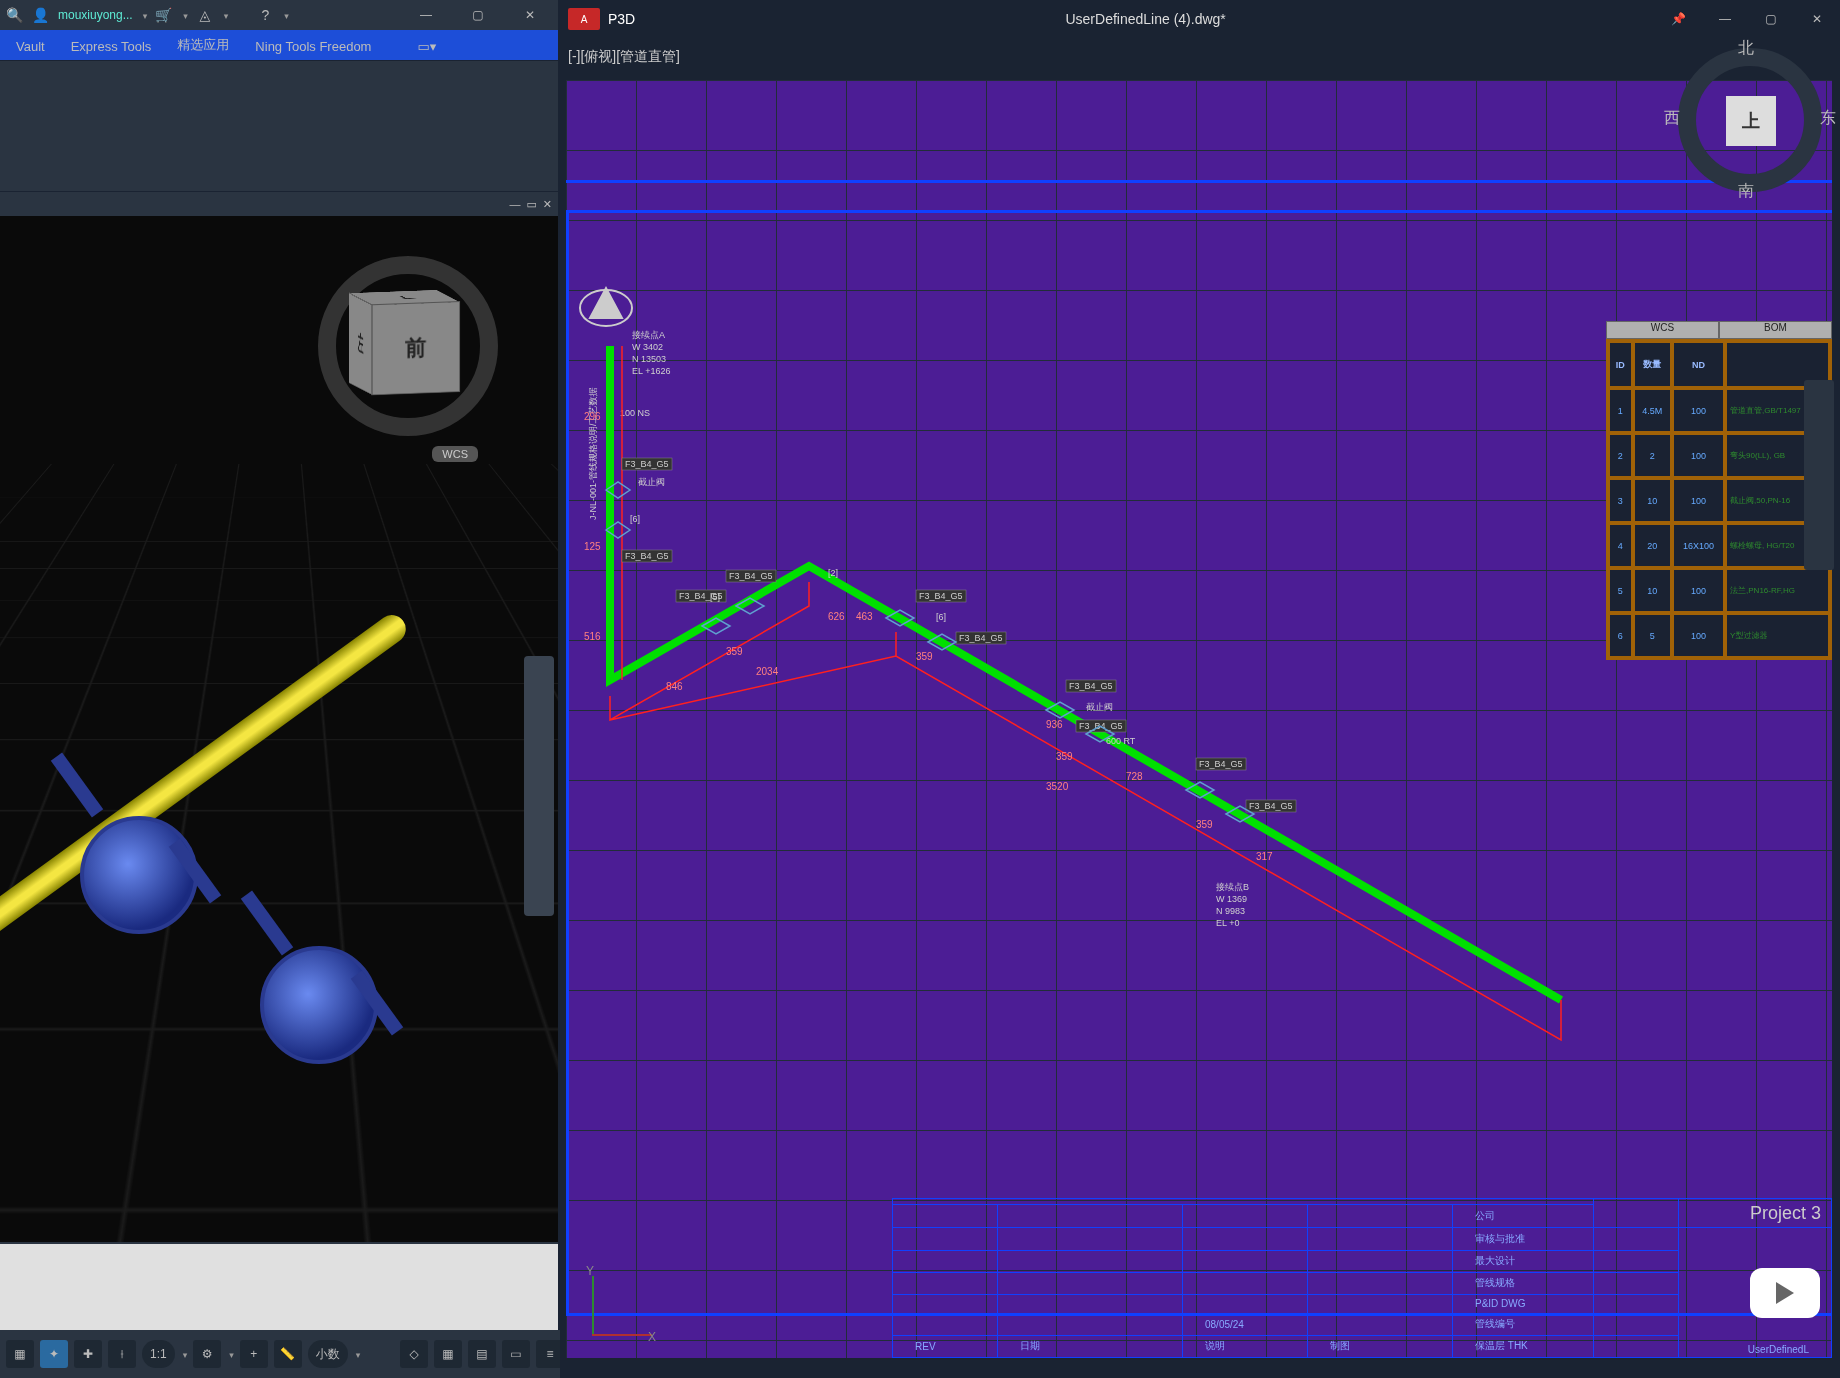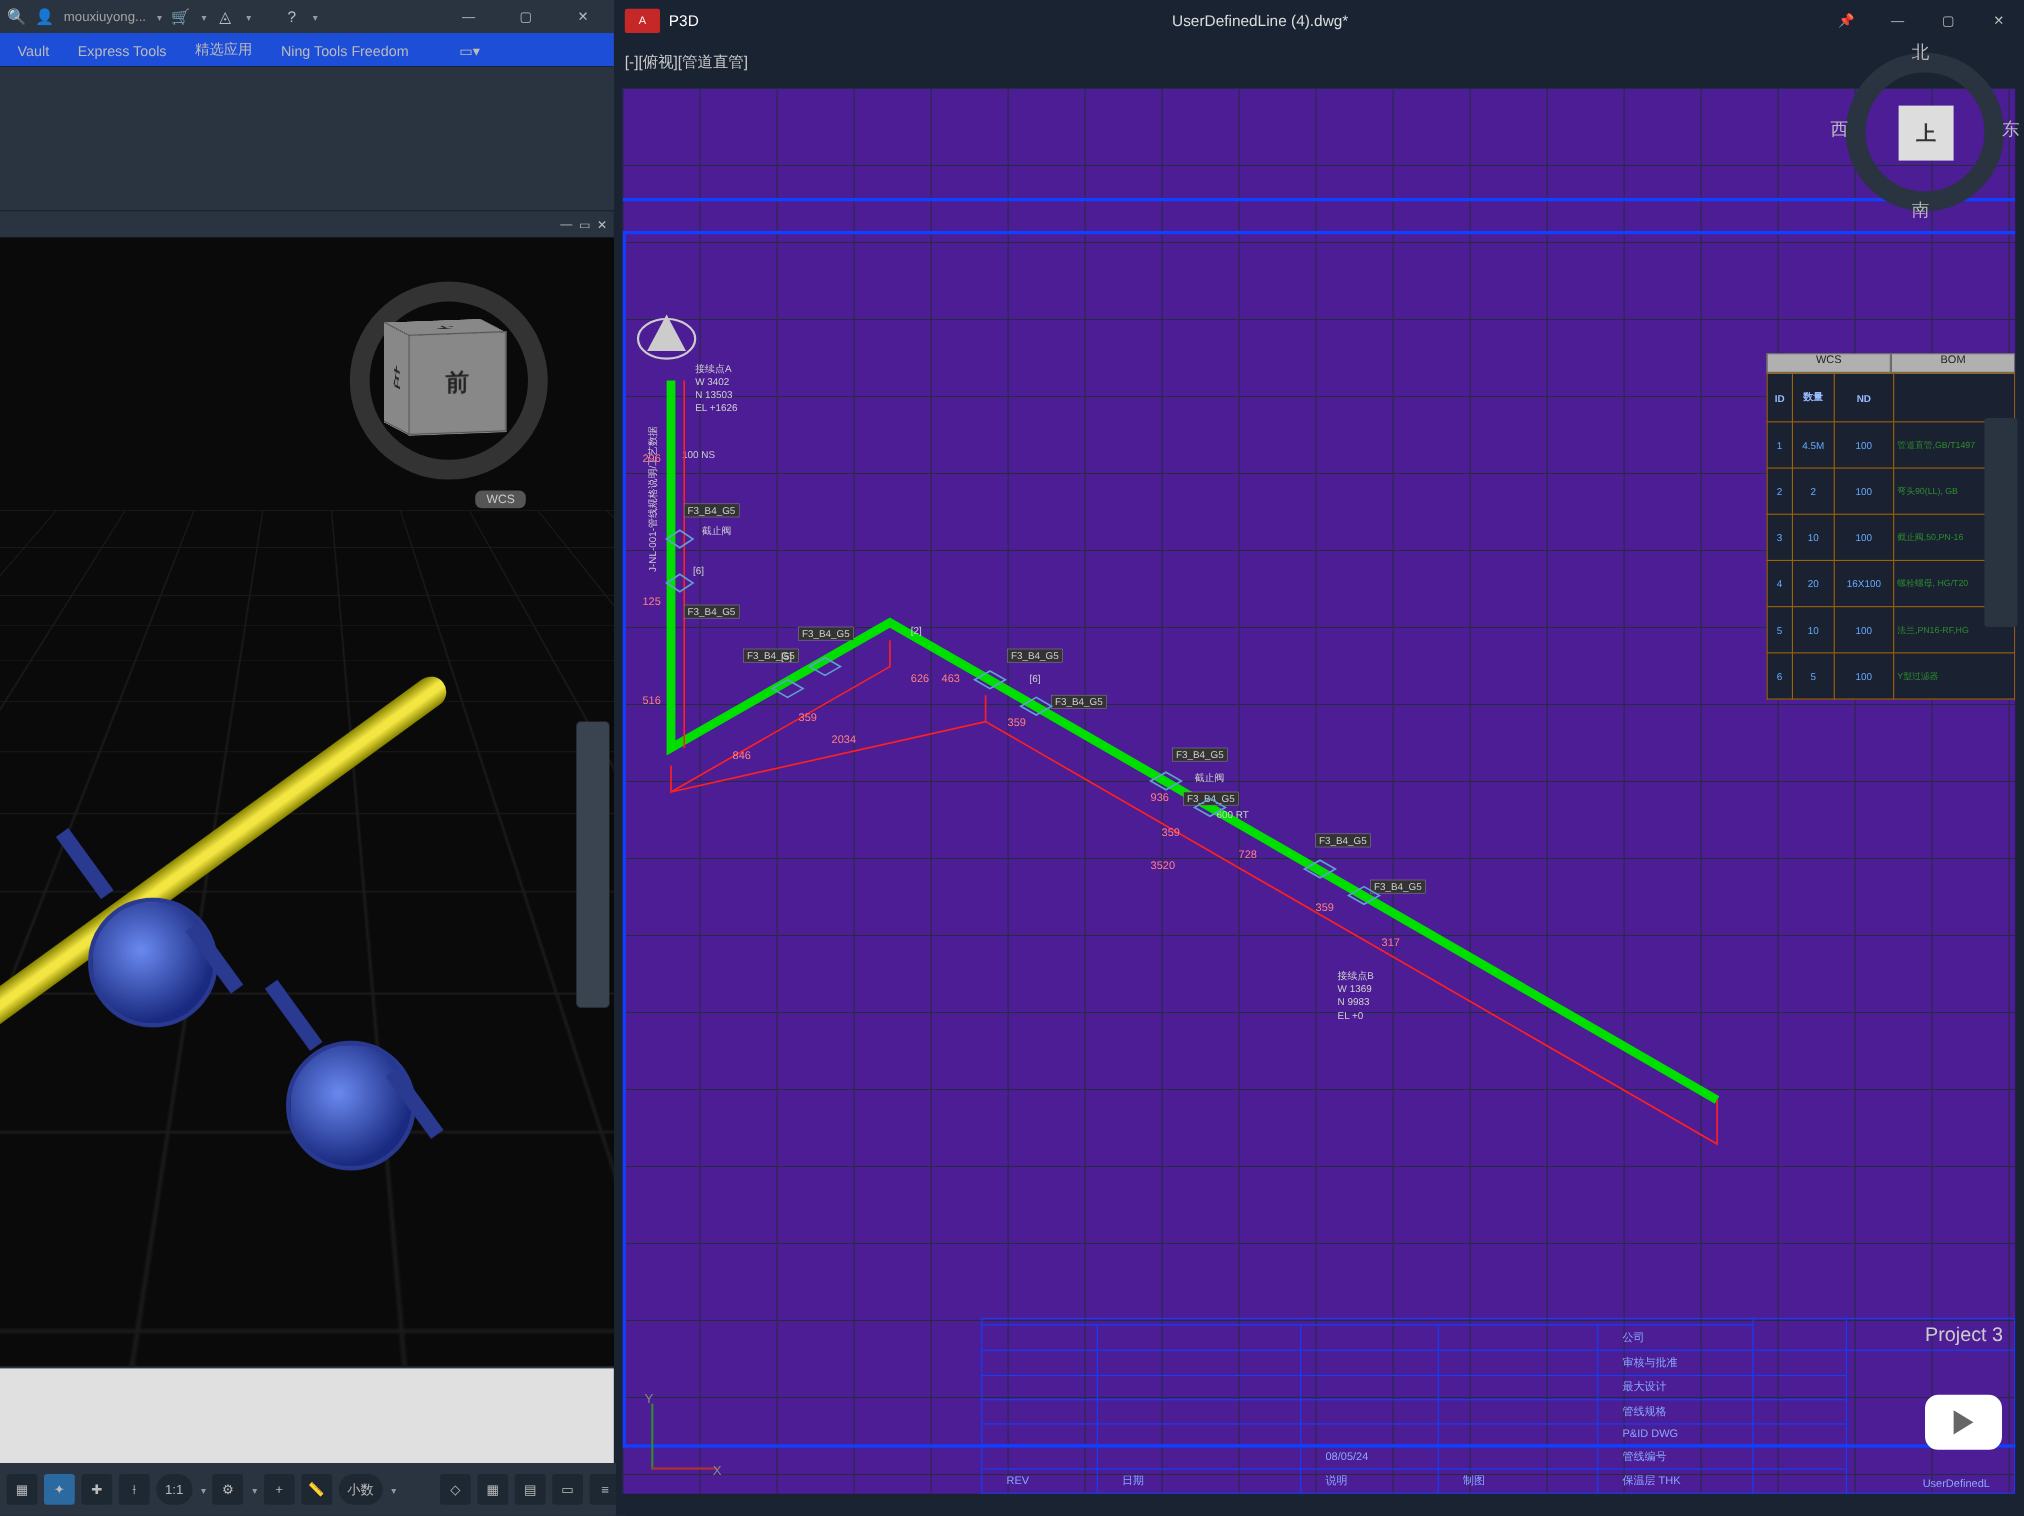--- a/index.html
+++ b/index.html
@@ -1,20 +1,20 @@
 <!DOCTYPE html>
 <html><head>
 <meta charset="utf-8">
 <style>
 html,body{margin:0;padding:0;width:1840px;height:1378px;background:#1a2332;font-family:"Segoe UI",Arial,sans-serif;overflow:hidden;color:#ccc;font-size:12px;position:relative}
 .left-app{position:absolute;left:0;top:0;width:558px;height:1378px;background:#2a3441}
 .la-titlebar{height:30px;background:#2a3441;display:flex;align-items:center;padding:0 6px;gap:8px}
 .la-titlebar .spacer{flex:1}
 .la-titlebar .ico{width:18px;height:18px;display:flex;align-items:center;justify-content:center;color:#bbb;font-size:14px}
-.la-titlebar .user{display:flex;align-items:center;gap:4px;color:#a3a3a3}
+.la-titlebar .user{display:flex;align-items:center;gap:4px;color:#5eead4}
 .la-titlebar .winbtn{width:44px;height:30px;display:flex;align-items:center;justify-content:center;color:#bbb}
 .la-ribbon{height:30px;background:#1d4ed8;display:flex;align-items:flex-end;padding:0 6px;gap:6px;border-bottom:1px solid #1a2332}
 .la-ribbon .tab{padding:6px 10px;color:#bbb;font-size:13px}
 .la-ribbon-body{height:130px;background:#2a3441;border-bottom:1px solid #1a2332}
 .la-vp-wrap{position:absolute;left:0;top:192px;width:558px;height:1050px;background:#0a0a0a}
 .la-vp-docktitle{height:24px;background:#2a3441;display:flex;align-items:center;justify-content:flex-end;padding:0 6px;gap:6px;color:#bbb;font-size:11px}
 .la-vp{position:absolute;left:0;top:24px;right:0;height:1026px;background:#0a0a0a;overflow:hidden}
 .la-vp .grid{position:absolute;inset:0;background:
  linear-gradient(#1a1a1a 1px,transparent 1px) 0 0/60px 60px,
  linear-gradient(90deg,#1a1a1a 1px,transparent 1px) 0 0/60px 60px;
@@ -56,21 +56,21 @@
 .ra-vc{position:absolute;right:10px;top:40px;width:160px;height:160px}
 .ra-vc .ring{position:absolute;inset:8px;border:18px solid #2a3441;border-radius:50%}
 .ra-vc .cube{position:absolute;left:56px;top:56px;width:50px;height:50px;background:#ddd}
 .ra-vc .lbl{position:absolute;color:#bbb;font-size:16px}
 .ra-vc .n{top:-2px;left:68px}.ra-vc .s{bottom:-2px;left:68px}.ra-vc .w{top:68px;left:-6px}.ra-vc .e{top:68px;right:-6px}
 .ra-navright{position:absolute;right:6px;top:380px;width:30px;height:190px;background:#2a3441;border-radius:3px}
 .ra-bom{position:absolute;right:0;top:241px;width:226px;background:#1a2232}
 .ra-bom .tabs{height:18px;display:flex}
 .ra-bom .tabs div{flex:1;text-align:center;font-size:10px;background:#b0b0b0;color:#222;border:1px solid #666}
 .ra-bom table{width:100%;border-collapse:collapse;font-size:9px;color:#6af}
-.ra-bom th,.ra-bom td{border:1px solid #a16207;padding:15px 3px;text-align:center}
+.ra-bom th,.ra-bom td{border:4px solid #a16207;padding:15px 3px;text-align:center}
 .ra-bom th{color:#9bf}
 .ra-bom td.desc{color:#2e8b2e;text-align:left;font-size:8px;white-space:nowrap;overflow:hidden}
 .ra-tblock{position:absolute;right:0;bottom:0;width:940px;height:160px}
 .ra-tblock table{width:100%;height:100%;border-collapse:collapse}
 .ra-tblock td{border:1px solid #1040ff;color:#8af;font-size:10px;padding:2px 22px}
 .ra-tblock .proj{font-size:18px;color:#ccc;text-align:right;padding-right:10px}
 .ra-play{position:absolute;right:20px;bottom:60px;width:70px;height:50px;background:#fff;border-radius:12px;display:flex;align-items:center;justify-content:center}
 .ra-play::after{content:"";border-left:18px solid #666;border-top:11px solid transparent;border-bottom:11px solid transparent}
 .ra-axes{position:absolute;left:10px;bottom:10px;width:80px;height:80px}
 .ra-axes .y{position:absolute;left:16px;bottom:12px;width:2px;height:60px;background:#2e8b2e}

